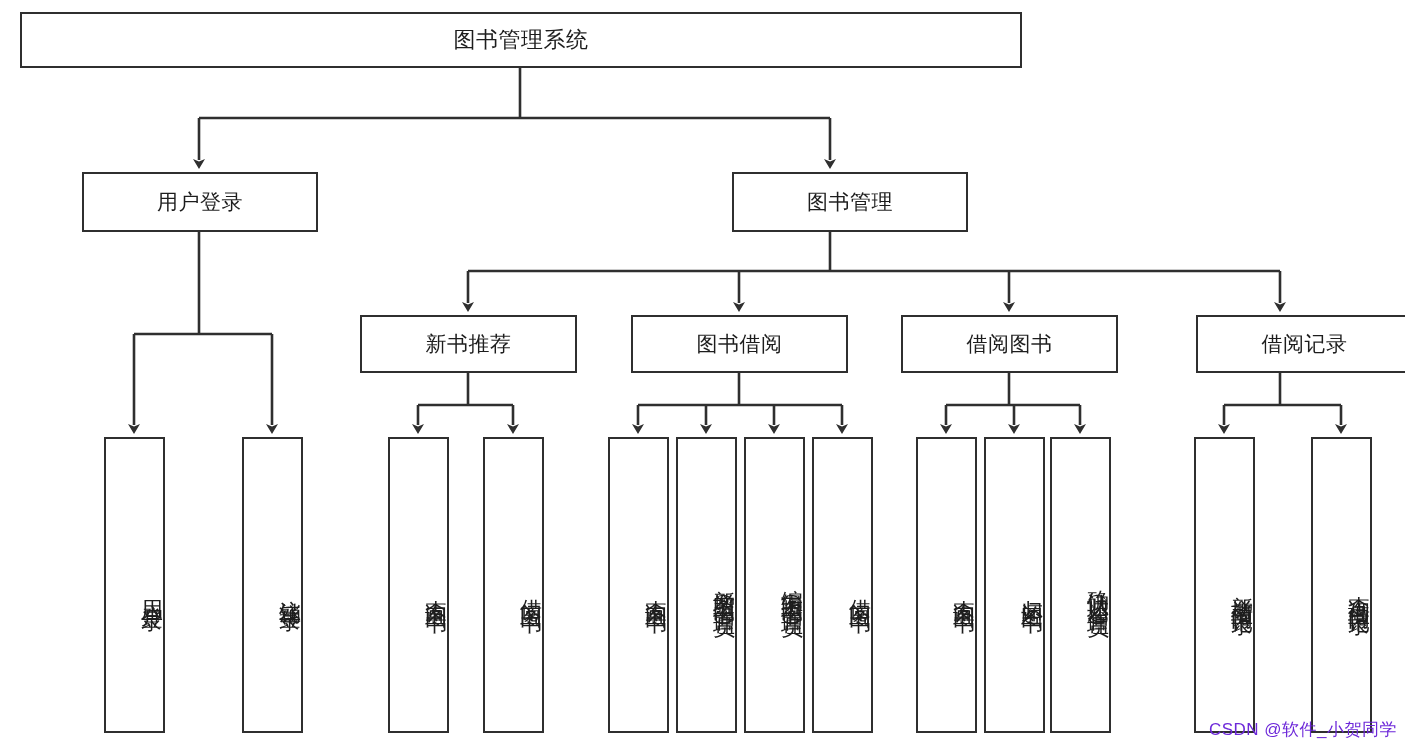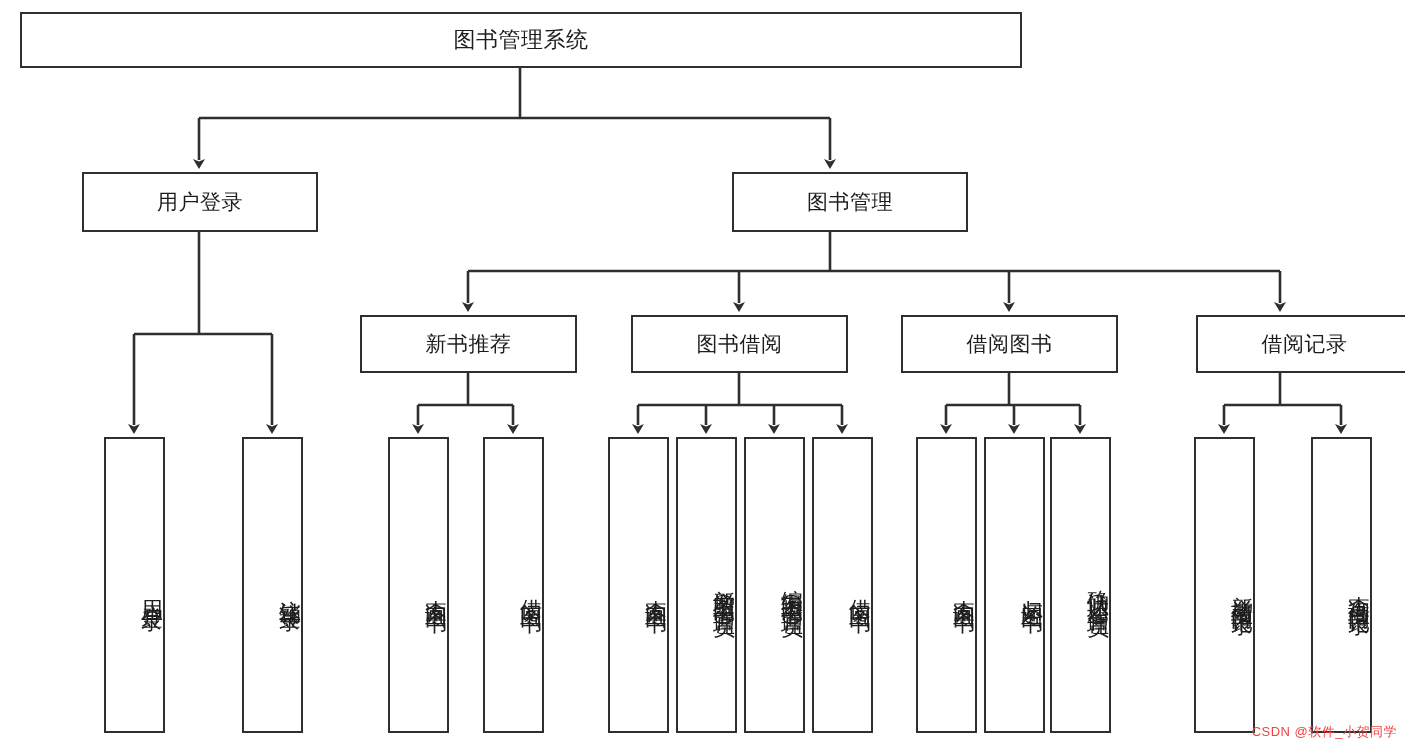--- a/index.html
+++ b/index.html
@@ -53,22 +53,22 @@
   }
   .node.leaf .vtext {
     writing-mode: vertical-rl;
     text-orientation: upright;
     display: block;
   }
   #watermark {
     position: absolute;
     right: 8px;
     bottom: 6px;
-    font-size: 13px;
-    color: #ef4444;
+    font-size: 17px;
+    color: #6d28d9;
     letter-spacing: 0.5px;
     white-space: nowrap;
     user-select: none;
   }
 </style>
 </head>
 <body>
 
 <div id="canvas">
 

